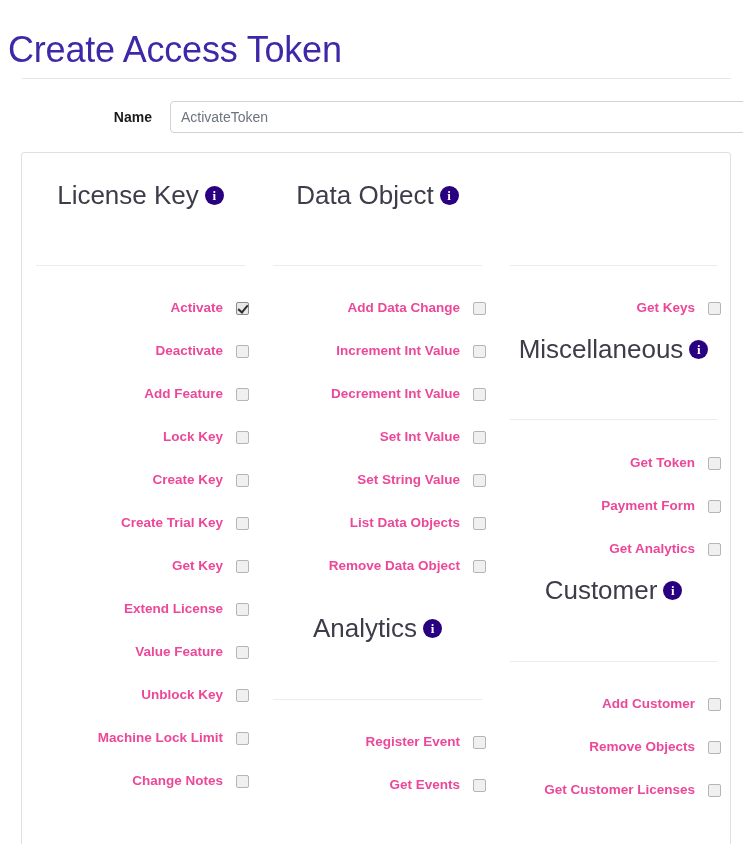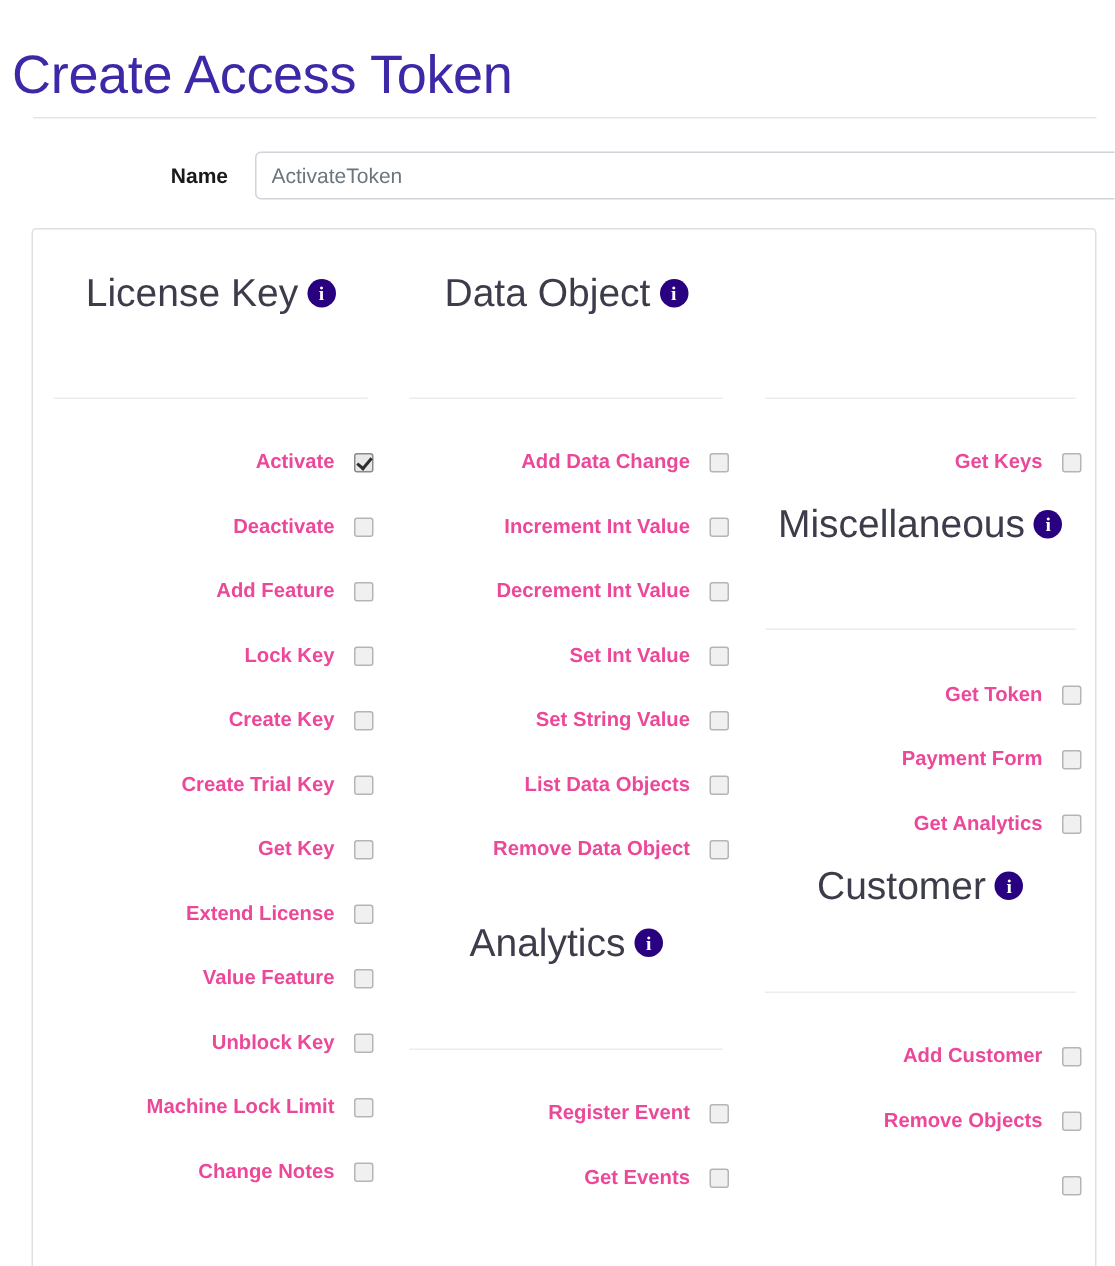--- a/index.html
+++ b/index.html
@@ -346,19 +346,20 @@
       <div id="list-customer">
           <div class="scope-row" style="top: 541px;">
             <span class="scope-label">Add Customer</span>
             <span class="scope-box" role="checkbox" aria-checked="false"></span>
           </div>
           <div class="scope-row" style="top: 584px;">
             <span class="scope-label">Remove Objects</span>
             <span class="scope-box" role="checkbox" aria-checked="false"></span>
           </div>
           <div class="scope-row" style="top: 627px;">
+            <span class="scope-label">Get Customer Licenses</span>
             <span class="scope-box" role="checkbox" aria-checked="false"></span>
           </div>
         </div>
     </div>
 
   </div>
 </div>
 
 </body></html>

